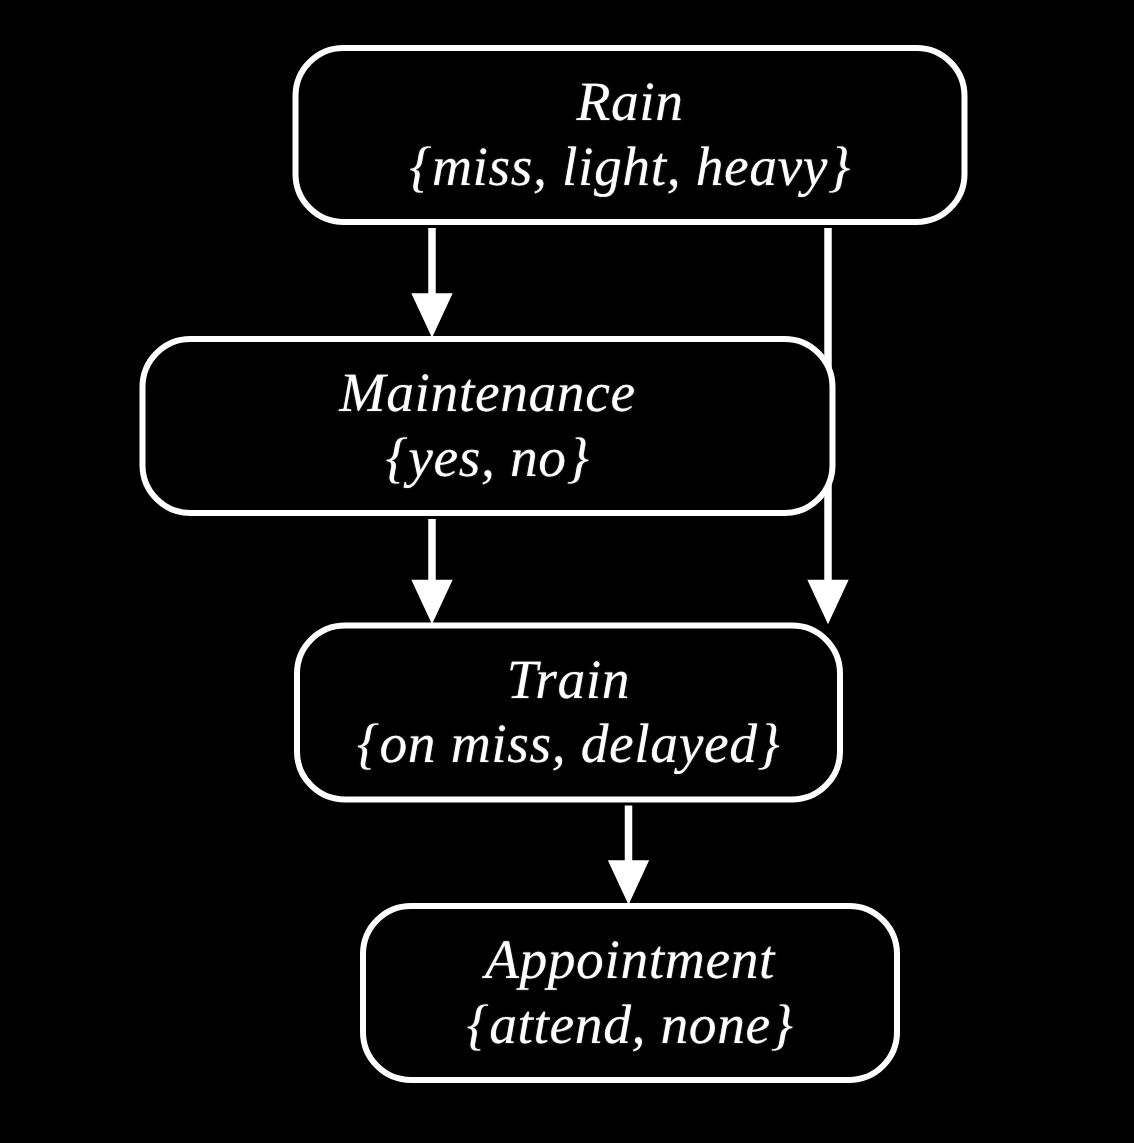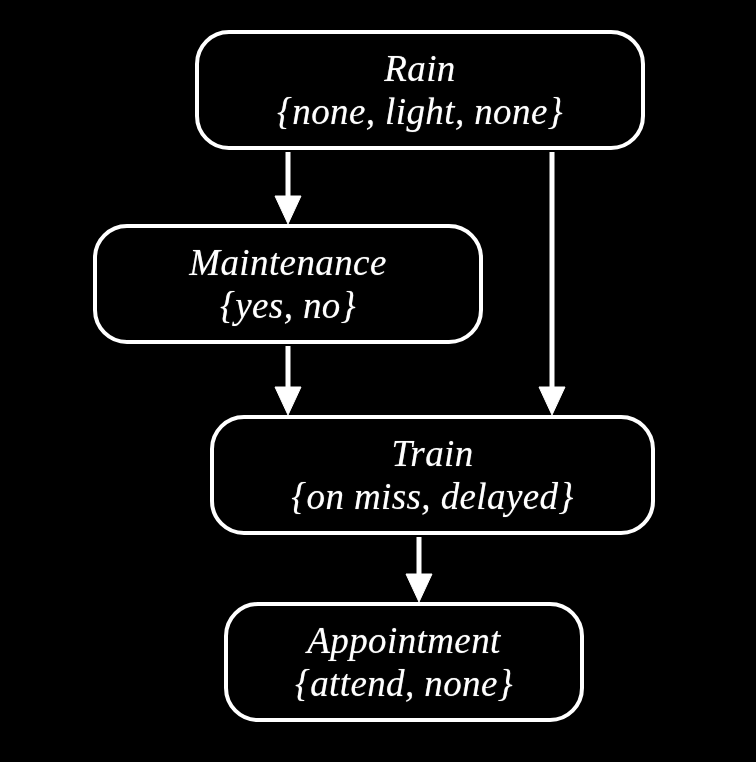--- a/index.html
+++ b/index.html
@@ -39,23 +39,23 @@
   }
   .node .vals {
     font-style: italic;
     font-size: 37px;
     letter-spacing: 0.4px;
     white-space: nowrap;
     margin-top: 2px;
   }
   
   #node-rain        { left:195px; top:30px;  width:450px; height:120px; }
-  #node-maintenance { left:93px;  top:224px; width:390px; height:120px; }
-  #node-train       { left:210px; top:415px; width:445px; height:120px; }
-  #node-appointment { left:224px; top:602px; width:360px; height:120px; }
+  #node-maintenance { left:93px;  top:224px; width:464px; height:120px; }
+  #node-train       { left:196px; top:415px; width:366px; height:120px; }
+  #node-appointment { left:240px; top:602px; width:360px; height:120px; }
 
   .edge {
     position: absolute;
     overflow: visible;
   }
   .edge line, .edge polygon {
     stroke: #ffffff;
     fill: #ffffff;
   }
   .edge line { stroke-width: 5; }
@@ -85,21 +85,21 @@
     <polygon points="288,415 275,387 301,387"></polygon>
   </svg>
 
   <svg id="edge-train-appointment" class="edge">
     <line x1="419" y1="537" x2="419" y2="582"></line>
     <polygon points="419,602 406,574 432,574"></polygon>
   </svg>
 
   <div id="node-rain" class="node">
     <span class="nm">Rain</span>
-    <span class="vals">{none, light, none}</span>
+    <span class="vals">{miss, light, heavy}</span>
   </div>
 
   <div id="node-maintenance" class="node">
     <span class="nm">Maintenance</span>
     <span class="vals">{yes, no}</span>
   </div>
 
   <div id="node-train" class="node">
     <span class="nm">Train</span>
     <span class="vals">{on miss, delayed}</span>

